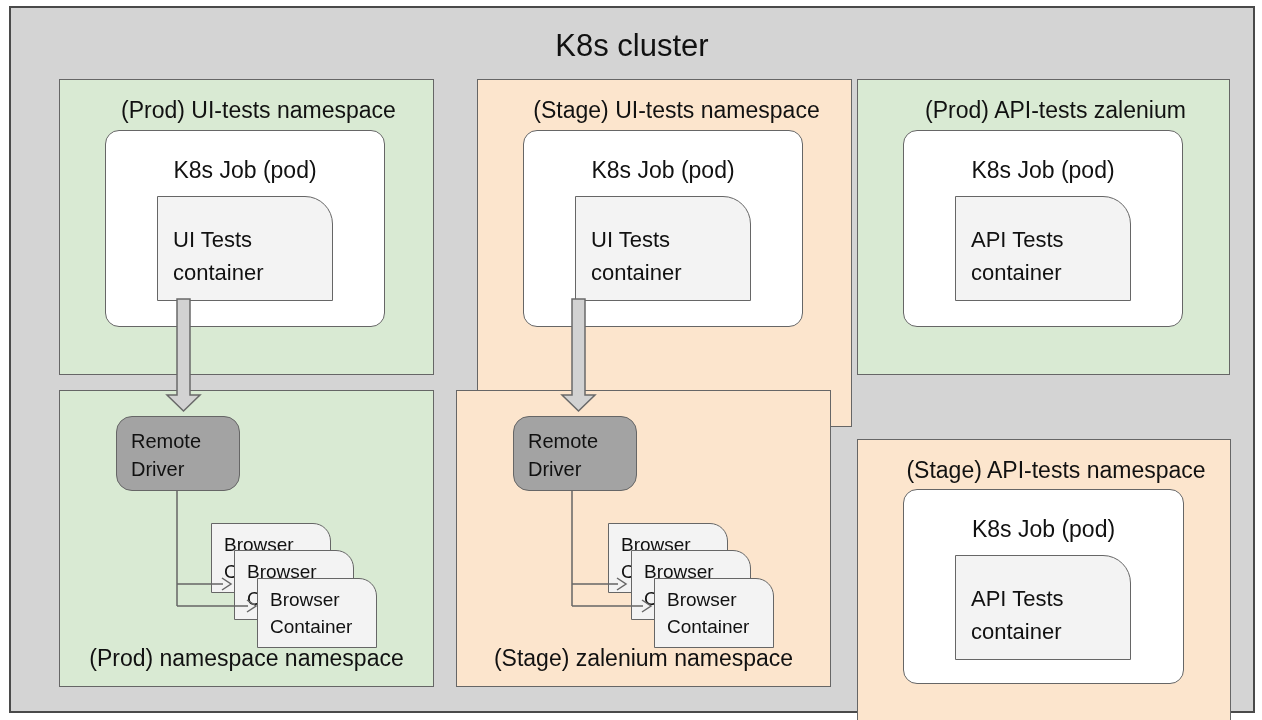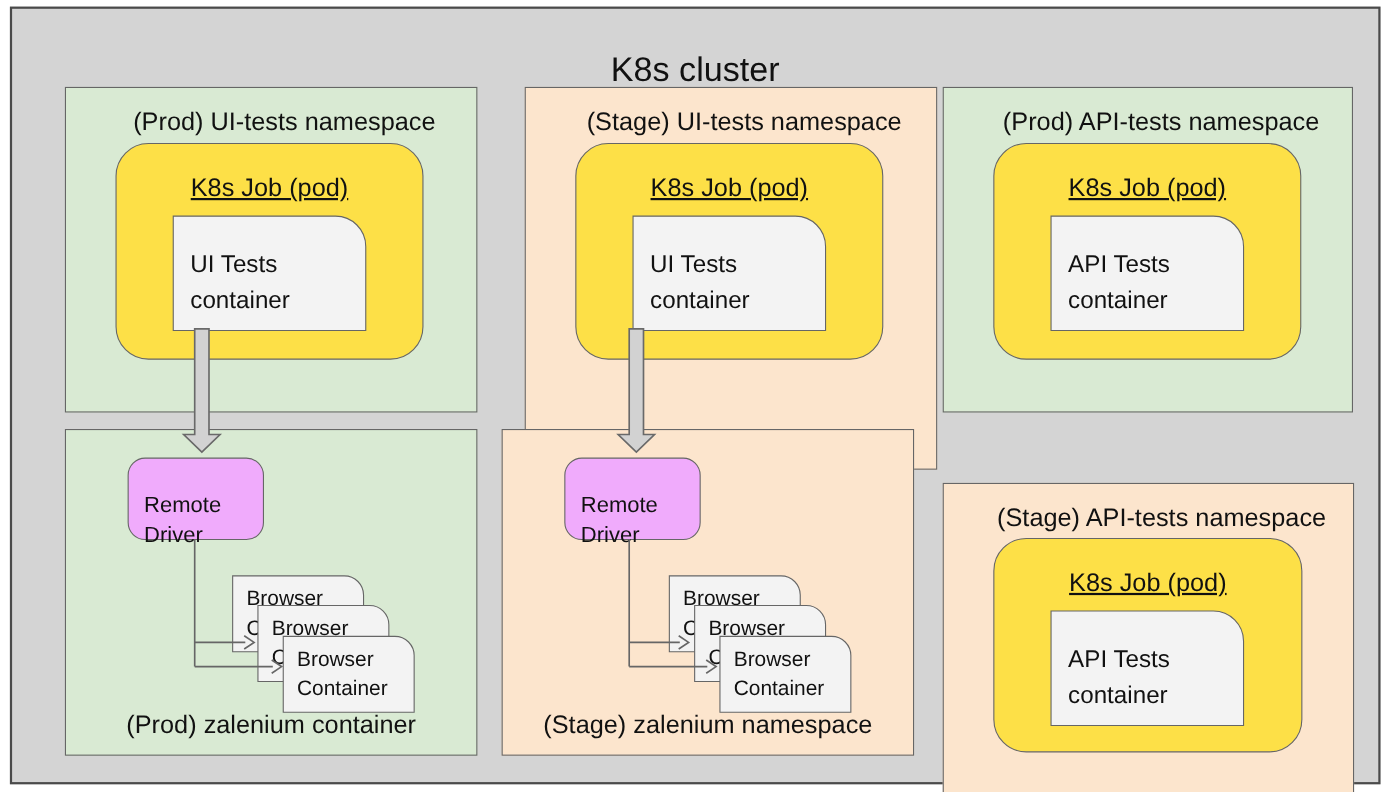--- a/index.html
+++ b/index.html
@@ -13,45 +13,44 @@
   }
   #cluster {
     position: absolute; left: 9px; top: 6px;
     width: 1246px; height: 707px;
     background: #d4d4d4;
     border: 2px solid #4a4a4a;
   }
   .cluster-title {
     position: absolute; top: 20px; left: 0; right: 0;
     text-align: center;
-    font-size: 31px; line-height: 1.15; margin-top: 18px;
+    font-size: 31px; line-height: 1.15;
   }
   .ns {
     position: absolute;
     border: 1.5px solid #666666;
   }
   .ns.prod  { background: #d9ead3; }
   .ns.stage { background: #fce5cd; }
   .ns-title {
     position: absolute; left: 0; right: 0;
     text-align: center;
     font-size: 23px; line-height: 1.2;
   }
   .ns-title.top    { top: 17px; padding-left: 24px; }
   .ns-title.bottom { bottom: 13px; }
 
   
   .job {
     position: absolute;
     left: 45px; top: 50px;
     width: 280px; height: 197px;
-    background: #fde047;
+    background: #ffffff;
     border: 1.5px solid #666666;
-    border-radius: 30px;
-    text-decoration: underline;
+    border-radius: 14px;
   }
   #ns-stage-api .job { top: 49px; width: 281px; height: 195px; }
   .job-title {
     margin-top: 26px;
     text-align: center;
     font-size: 23px; line-height: 1.2;
   }
   
   .testcard {
     position: absolute;
@@ -61,25 +60,25 @@
     border: 1.5px solid #666666;
     border-radius: 0 28px 0 0;
     font-size: 22px; line-height: 33px;
     padding: 26px 14px 0 15px;
   }
   
   .driver {
     position: absolute;
     left: 56px; top: 25px;
     width: 124px; height: 75px;
-    background: #f0abfc;
+    background: #a3a3a3;
     border: 1.5px solid #666666;
     border-radius: 16px;
     font-size: 20px; line-height: 28px;
-    padding: 28px 10px 0 14px;
+    padding: 10px 10px 0 14px;
   }
   
   .bcard {
     position: absolute;
     width: 120px; height: 70px;
     background: #f3f3f3;
     border: 1.5px solid #666666;
     border-radius: 0 18px 0 0;
     font-size: 19px; line-height: 27px;
     padding: 7px 4px 0 12px;
@@ -112,33 +111,33 @@
 
   <div class="ns stage" id="ns-stage-ui" style="left:466px; top:71px; width:375px; height:348px;">
     <div class="ns-title top">(Stage) UI-tests namespace</div>
     <div class="job">
       <div class="job-title">K8s Job (pod)</div>
       <div class="testcard">UI Tests container</div>
     </div>
   </div>
 
   <div class="ns prod" id="ns-prod-api" style="left:846px; top:71px; width:373px; height:296px;">
-    <div class="ns-title top">(Prod) API-tests namespace</div>
+    <div class="ns-title top">(Prod) API-tests zalenium</div>
     <div class="job">
       <div class="job-title">K8s Job (pod)</div>
       <div class="testcard">API Tests container</div>
     </div>
   </div>
 
   <div class="ns prod" id="ns-prod-zal" style="left:48px; top:382px; width:375px; height:297px;">
     <div class="bcard b1">Browser Container</div>
     <div class="bcard b2">Browser Container</div>
     <div class="bcard b3">Browser Container</div>
     <div class="driver">Remote Driver</div>
-    <div class="ns-title bottom">(Prod) zalenium container</div>
+    <div class="ns-title bottom">(Prod) namespace namespace</div>
   </div>
 
   <div class="ns stage" id="ns-stage-zal" style="left:445px; top:382px; width:375px; height:297px;">
     <div class="bcard b1">Browser Container</div>
     <div class="bcard b2">Browser Container</div>
     <div class="bcard b3">Browser Container</div>
     <div class="driver">Remote Driver</div>
     <div class="ns-title bottom">(Stage) zalenium namespace</div>
   </div>
 

